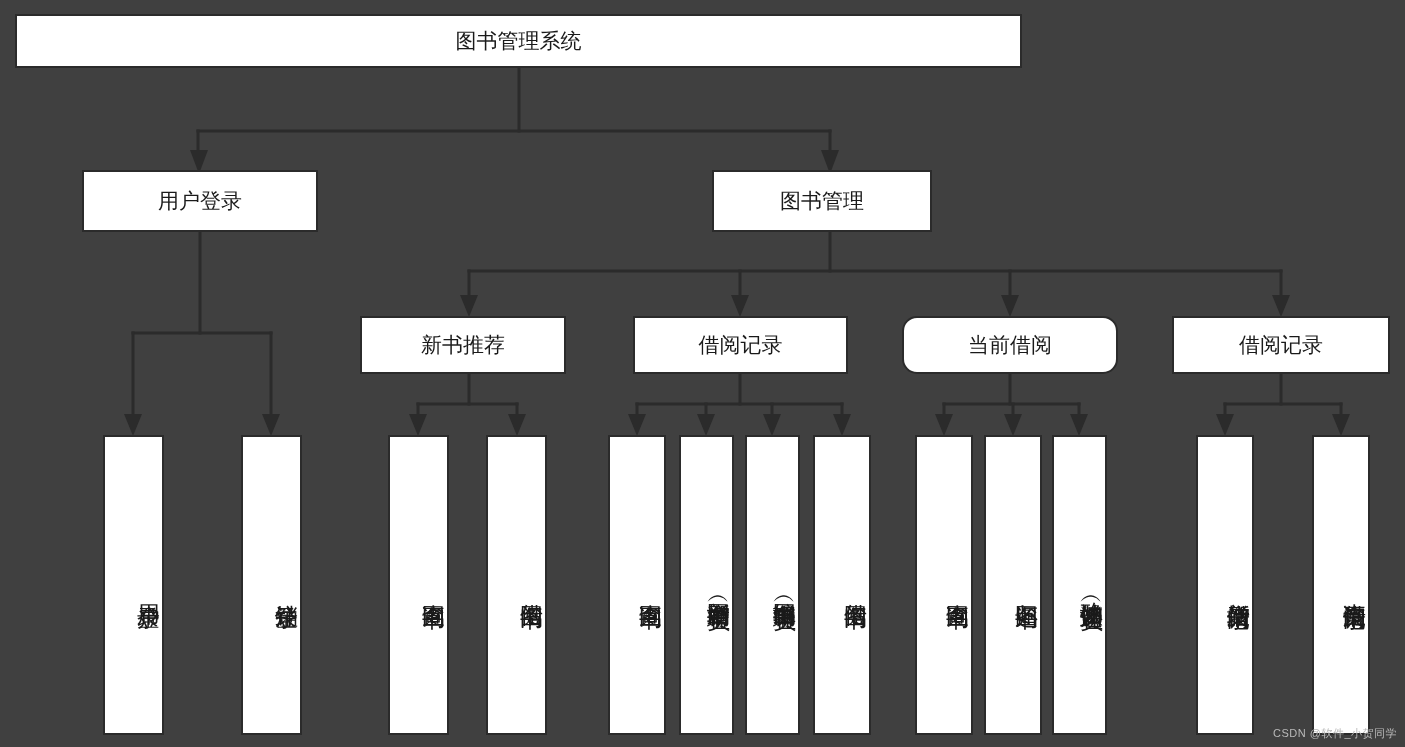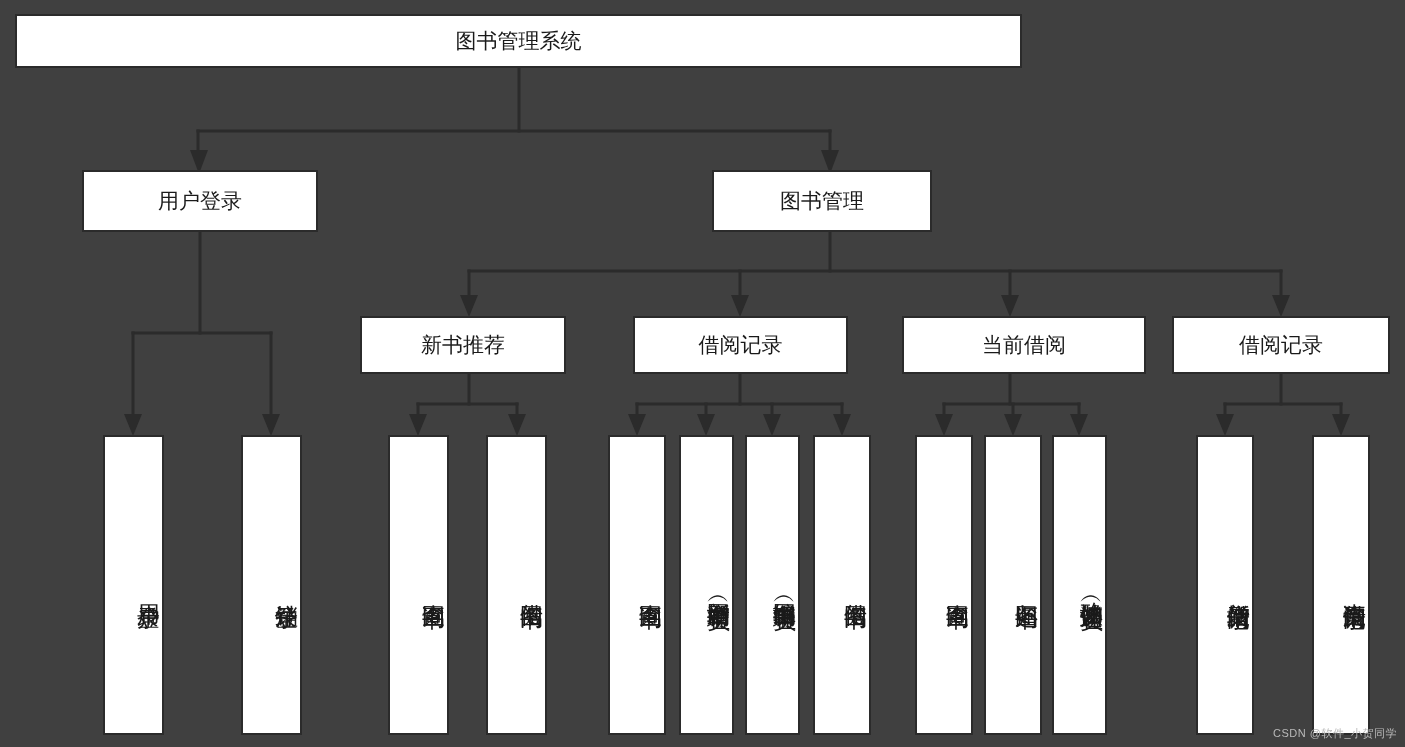--- a/index.html
+++ b/index.html
@@ -163,21 +163,21 @@
   </div>
 
   <div class="node h" style="left:360px; top:316px; width:206px; height:58px;">
     <span class="lbl">新书推荐</span>
   </div>
 
   <div class="node h" style="left:633px; top:316px; width:215px; height:58px;">
     <span class="lbl">借阅记录</span>
   </div>
 
-  <div class="node h" style="left:902px; top:316px; width:244px; height:58px;">
+  <div class="node h" style="left:902px; top:316px; width:216px; height:58px;border-radius:15px;">
     <span class="lbl">当前借阅</span>
   </div>
 
   <div class="node h" style="left:1172px; top:316px; width:218px; height:58px;">
     <span class="lbl">借阅记录</span>
   </div>
 
   <div class="node v" style="left:103px; top:435px; width:61px; height:300px;">
     <span class="lbl">用户登录</span>
   </div>

